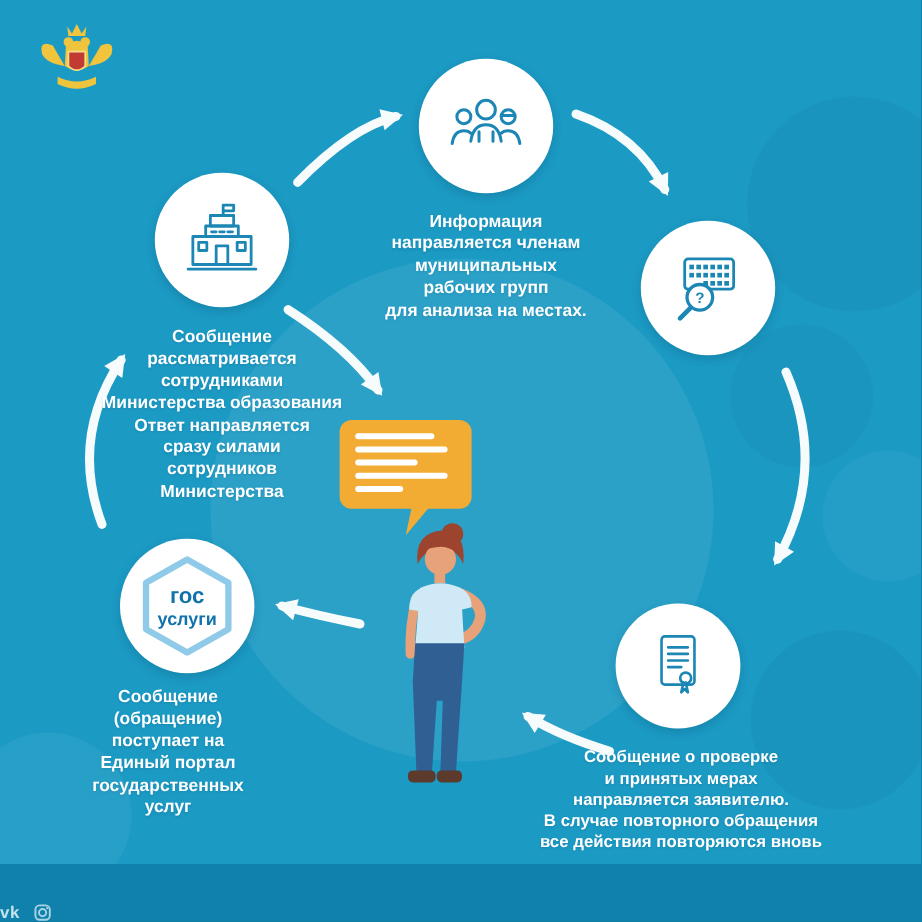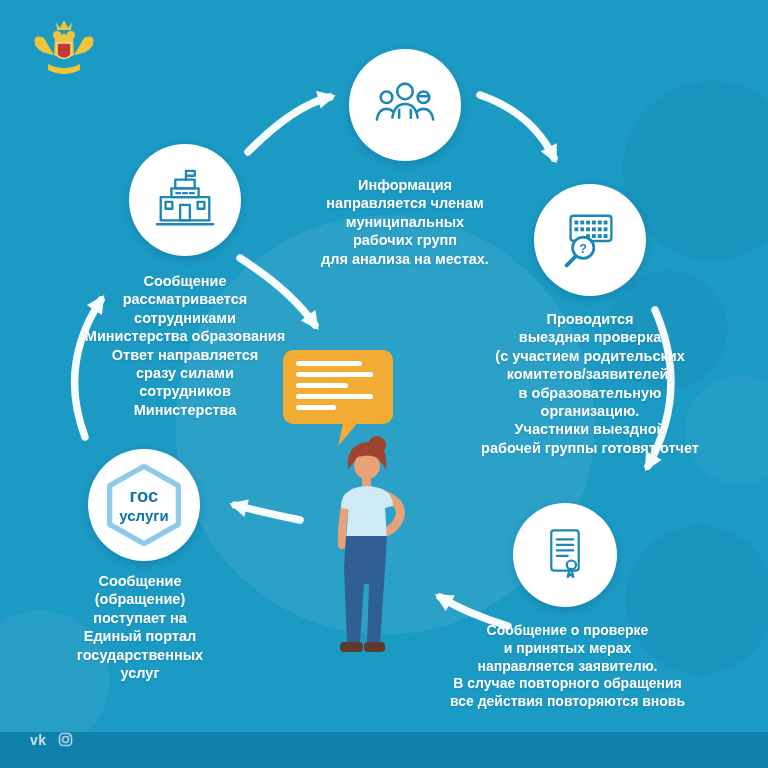--- a/index.html
+++ b/index.html
@@ -37,22 +37,22 @@
   }
   .bline{height:5px;background:#fff;border-radius:3px;margin:0 0 6px 0;}
   .bline:nth-child(1){width:78%;}
   .bline:nth-child(2){width:92%;}
   .bline:nth-child(3){width:62%;}
   .bline:nth-child(4){width:92%;}
   .bline:nth-child(5){width:48%;}
   .gos1{font-weight:700;font-size:21px;fill:#1173a9;text-anchor:middle;font-family:"Liberation Sans",sans-serif;}
   .gos2{font-weight:700;font-size:17px;fill:#1173a9;text-anchor:middle;font-family:"Liberation Sans",sans-serif;}
   .footer{
-    position:absolute;left:0;bottom:0;width:768px;height:36px;background:#0f81ab;
-    display:flex;align-items:flex-start;padding-left:30px;box-sizing:border-box;gap:11px;
+    position:absolute;left:0;bottom:0;width:768px;height:48px;background:#0f81ab;
+    display:flex;align-items:flex-end;box-sizing:border-box;gap:11px;
   }
   .vk{font-weight:800;font-size:14px;color:#e8f5fa;opacity:.85;letter-spacing:.5px;}
   .footer-text{font-size:12px;color:rgba(235,248,255,0.55);}
   .coat{position:absolute;left:28px;top:16px;width:72px;height:64px;}
   .woman{position:absolute;left:290px;top:432px;}
   .qmark{font-weight:700;font-size:13px;fill:#1c86b4;text-anchor:middle;font-family:"Liberation Sans",sans-serif;}
 </style>
 </head>
 <body>
 
@@ -151,46 +151,38 @@
         <rect x="31" y="29" width="4" height="4"></rect>
           <rect x="37" y="29" width="4" height="4"></rect>
           <rect x="43" y="29" width="4" height="4"></rect>
           <rect x="49" y="29" width="4" height="4"></rect>
       </g>
       <circle cx="28" cy="43" r="11" stroke="#1c86b4" stroke-width="2.8" fill="#ffffff"></circle>
       <text x="28" y="48" class="qmark">?</text>
       <path d="M20 52 L11 61" stroke="#1c86b4" stroke-width="4" stroke-linecap="round"></path>
     </svg>
   </div>
-  <div class="step-text" style="left:460px;top:310px;width:260px;">Проводится
-выездная проверка
-(с участием родительских
-комитетов/заявителей)
-в образовательную
-организацию.
-Участники выездной
-рабочей группы готовят отчет</div>
 
   <div class="circle" style="left:513px;top:503px;width:104px;height:104px;">
     <svg viewBox="0 0 70 70" width="64" height="64">
       <g stroke="#1c86b4" stroke-width="2.4" fill="none" stroke-linejoin="round" stroke-linecap="round">
         <rect x="20" y="8" width="30" height="44" rx="3"></rect>
         <path d="M26 18 h18 M26 24 h18 M26 30 h18 M26 36 h12"></path>
         <circle cx="42" cy="46" r="5"></circle>
         <path d="M40 50 l-2 9 3 -3 3 3 -2 -9"></path>
       </g>
     </svg>
   </div>
   <div class="step-text" style="left:425px;top:622px;width:285px;font-size:14px;">Сообщение о проверке
 и принятых мерах
 направляется заявителю.
 В случае повторного обращения
 все действия повторяются вновь</div>
 
-  <div class="circle" style="left:88px;top:449px;width:112px;height:112px;">
+  <div class="circle" style="left:100px;top:449px;width:112px;height:112px;">
     <svg viewBox="0 0 100 100" width="88" height="88">
       <polygon points="50,6 89,28 89,72 50,94 11,72 11,28" fill="none" stroke="#8fcbe8" stroke-width="6" stroke-linejoin="round"></polygon>
       <text x="50" y="47" class="gos1">гос</text>
       <text x="50" y="68" class="gos2">услуги</text>
     </svg>
   </div>
   <div class="step-text" style="left:50px;top:572px;width:180px;">Сообщение
 (обращение)
 поступает на
 Единый портал

